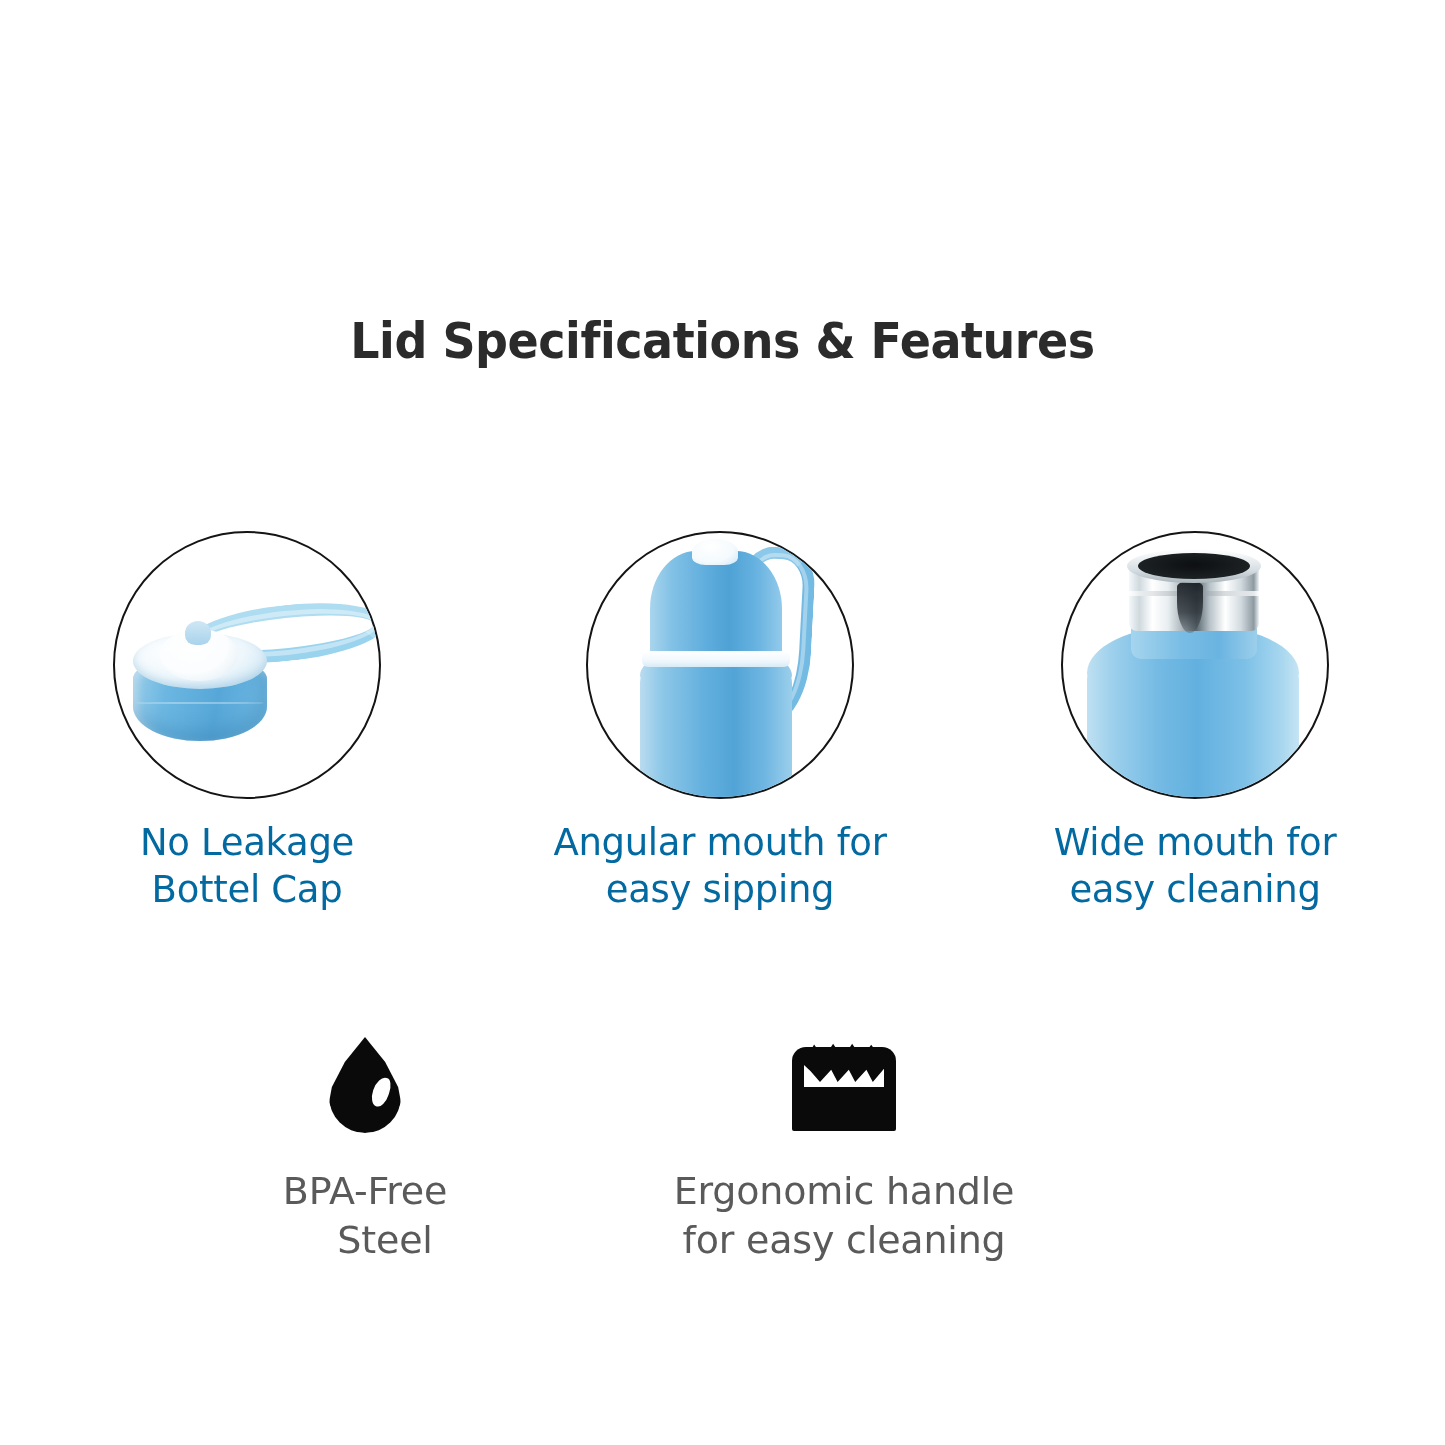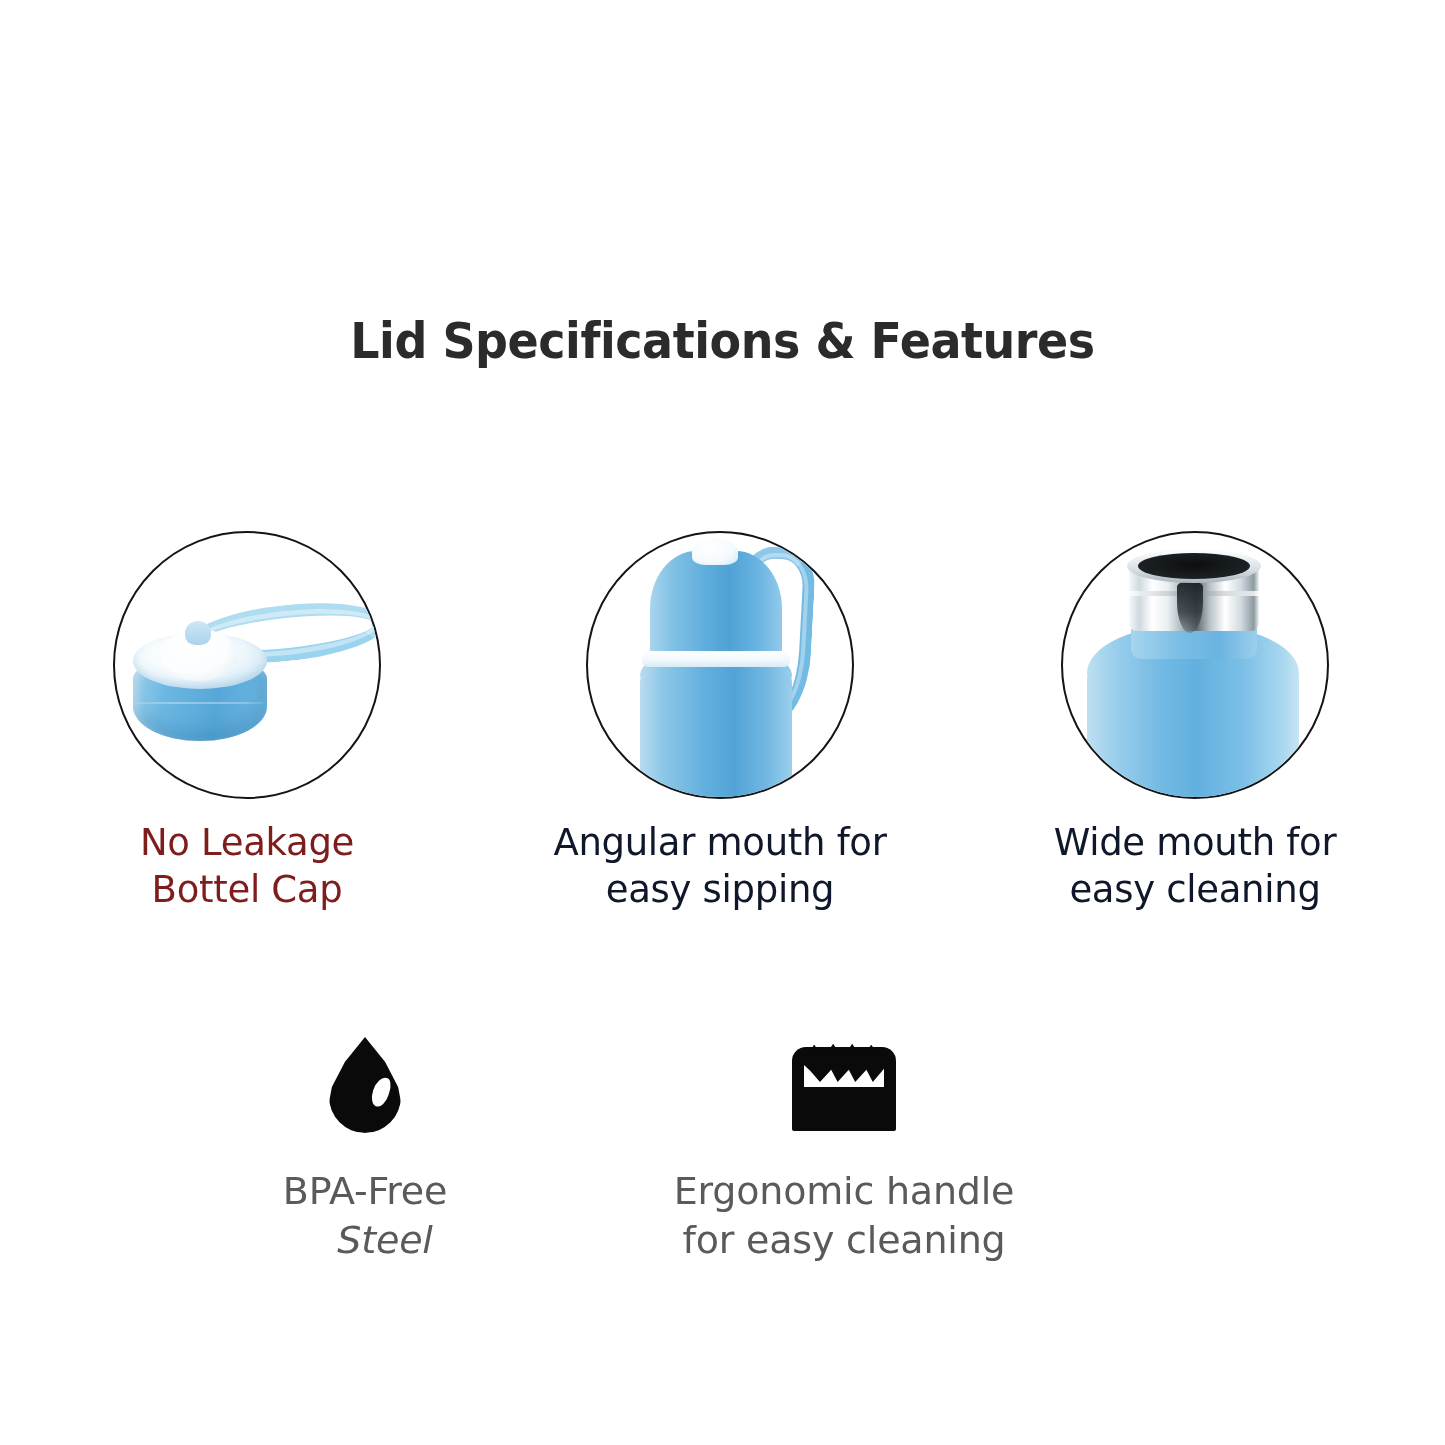--- a/index.html
+++ b/index.html
@@ -66,24 +66,24 @@
     overflow: hidden;
     box-sizing: border-box;
   }
 
   .caption {
     margin-top: 20px;
     text-align: center;
     font-family: "DejaVu Sans", sans-serif;
     font-size: 37px;
     line-height: 1.28;
-    color: #7f1d1d;
+    color: #0369a1;
     letter-spacing: -0.3px;
   }
-  .caption.dark { color: #0f172a; }
+  .caption.dark { color: #0369a1; }
 
   
   .cap-wrap {
     position: absolute;
     left: 0; top: 0;
     width: 100%; height: 100%;
   }
   .cap-body {
     position: absolute;
     left: 18px;
@@ -430,21 +430,21 @@
   }
 
   .icon-caption {
     margin-top: 22px;
     font-family: "DejaVu Sans", sans-serif;
     font-size: 38px;
     line-height: 1.30;
     color: #5a5a5a;
     letter-spacing: -0.2px;
   }
-  .icon-caption .line-2-indent { display: block; padding-left: 40px; font-style: italic; }
+  .icon-caption .line-2-indent { display: block; padding-left: 40px; }
 </style>
 </head>
 <body>
 
 <div class="infographic">
 
   <div class="page-title">Lid Specifications &amp; Features</div>
 
   <div class="circle-row">
 

